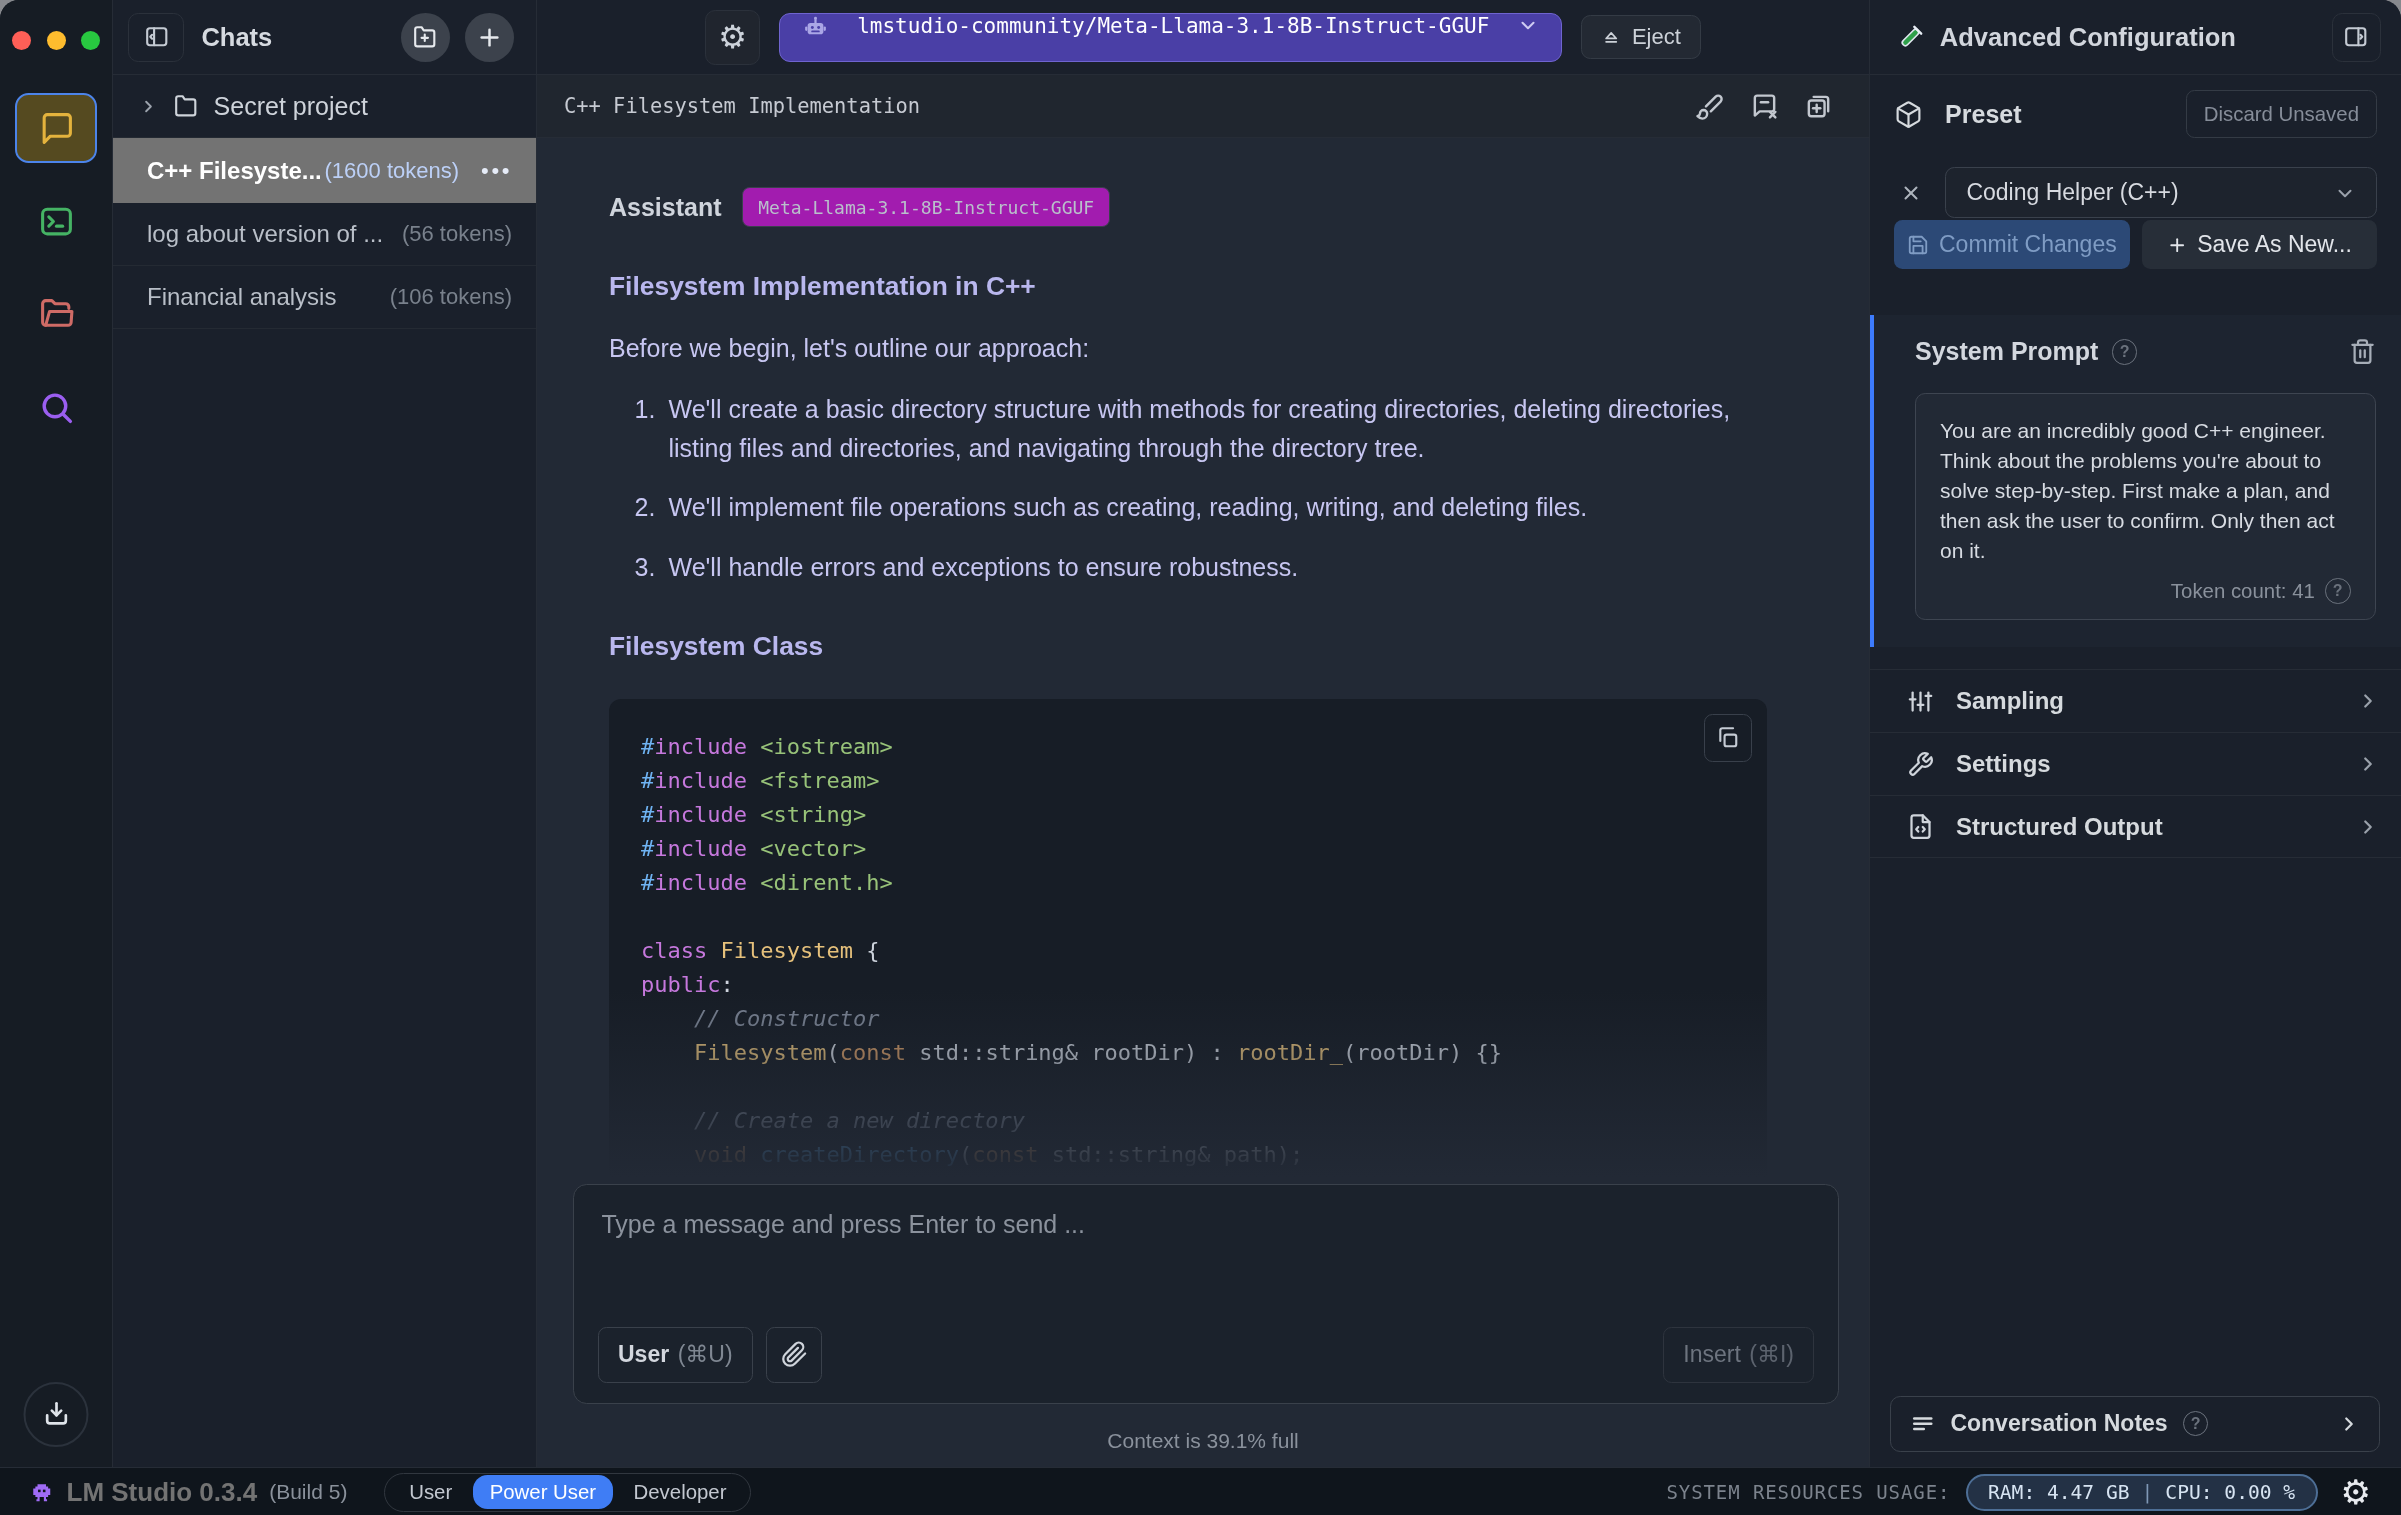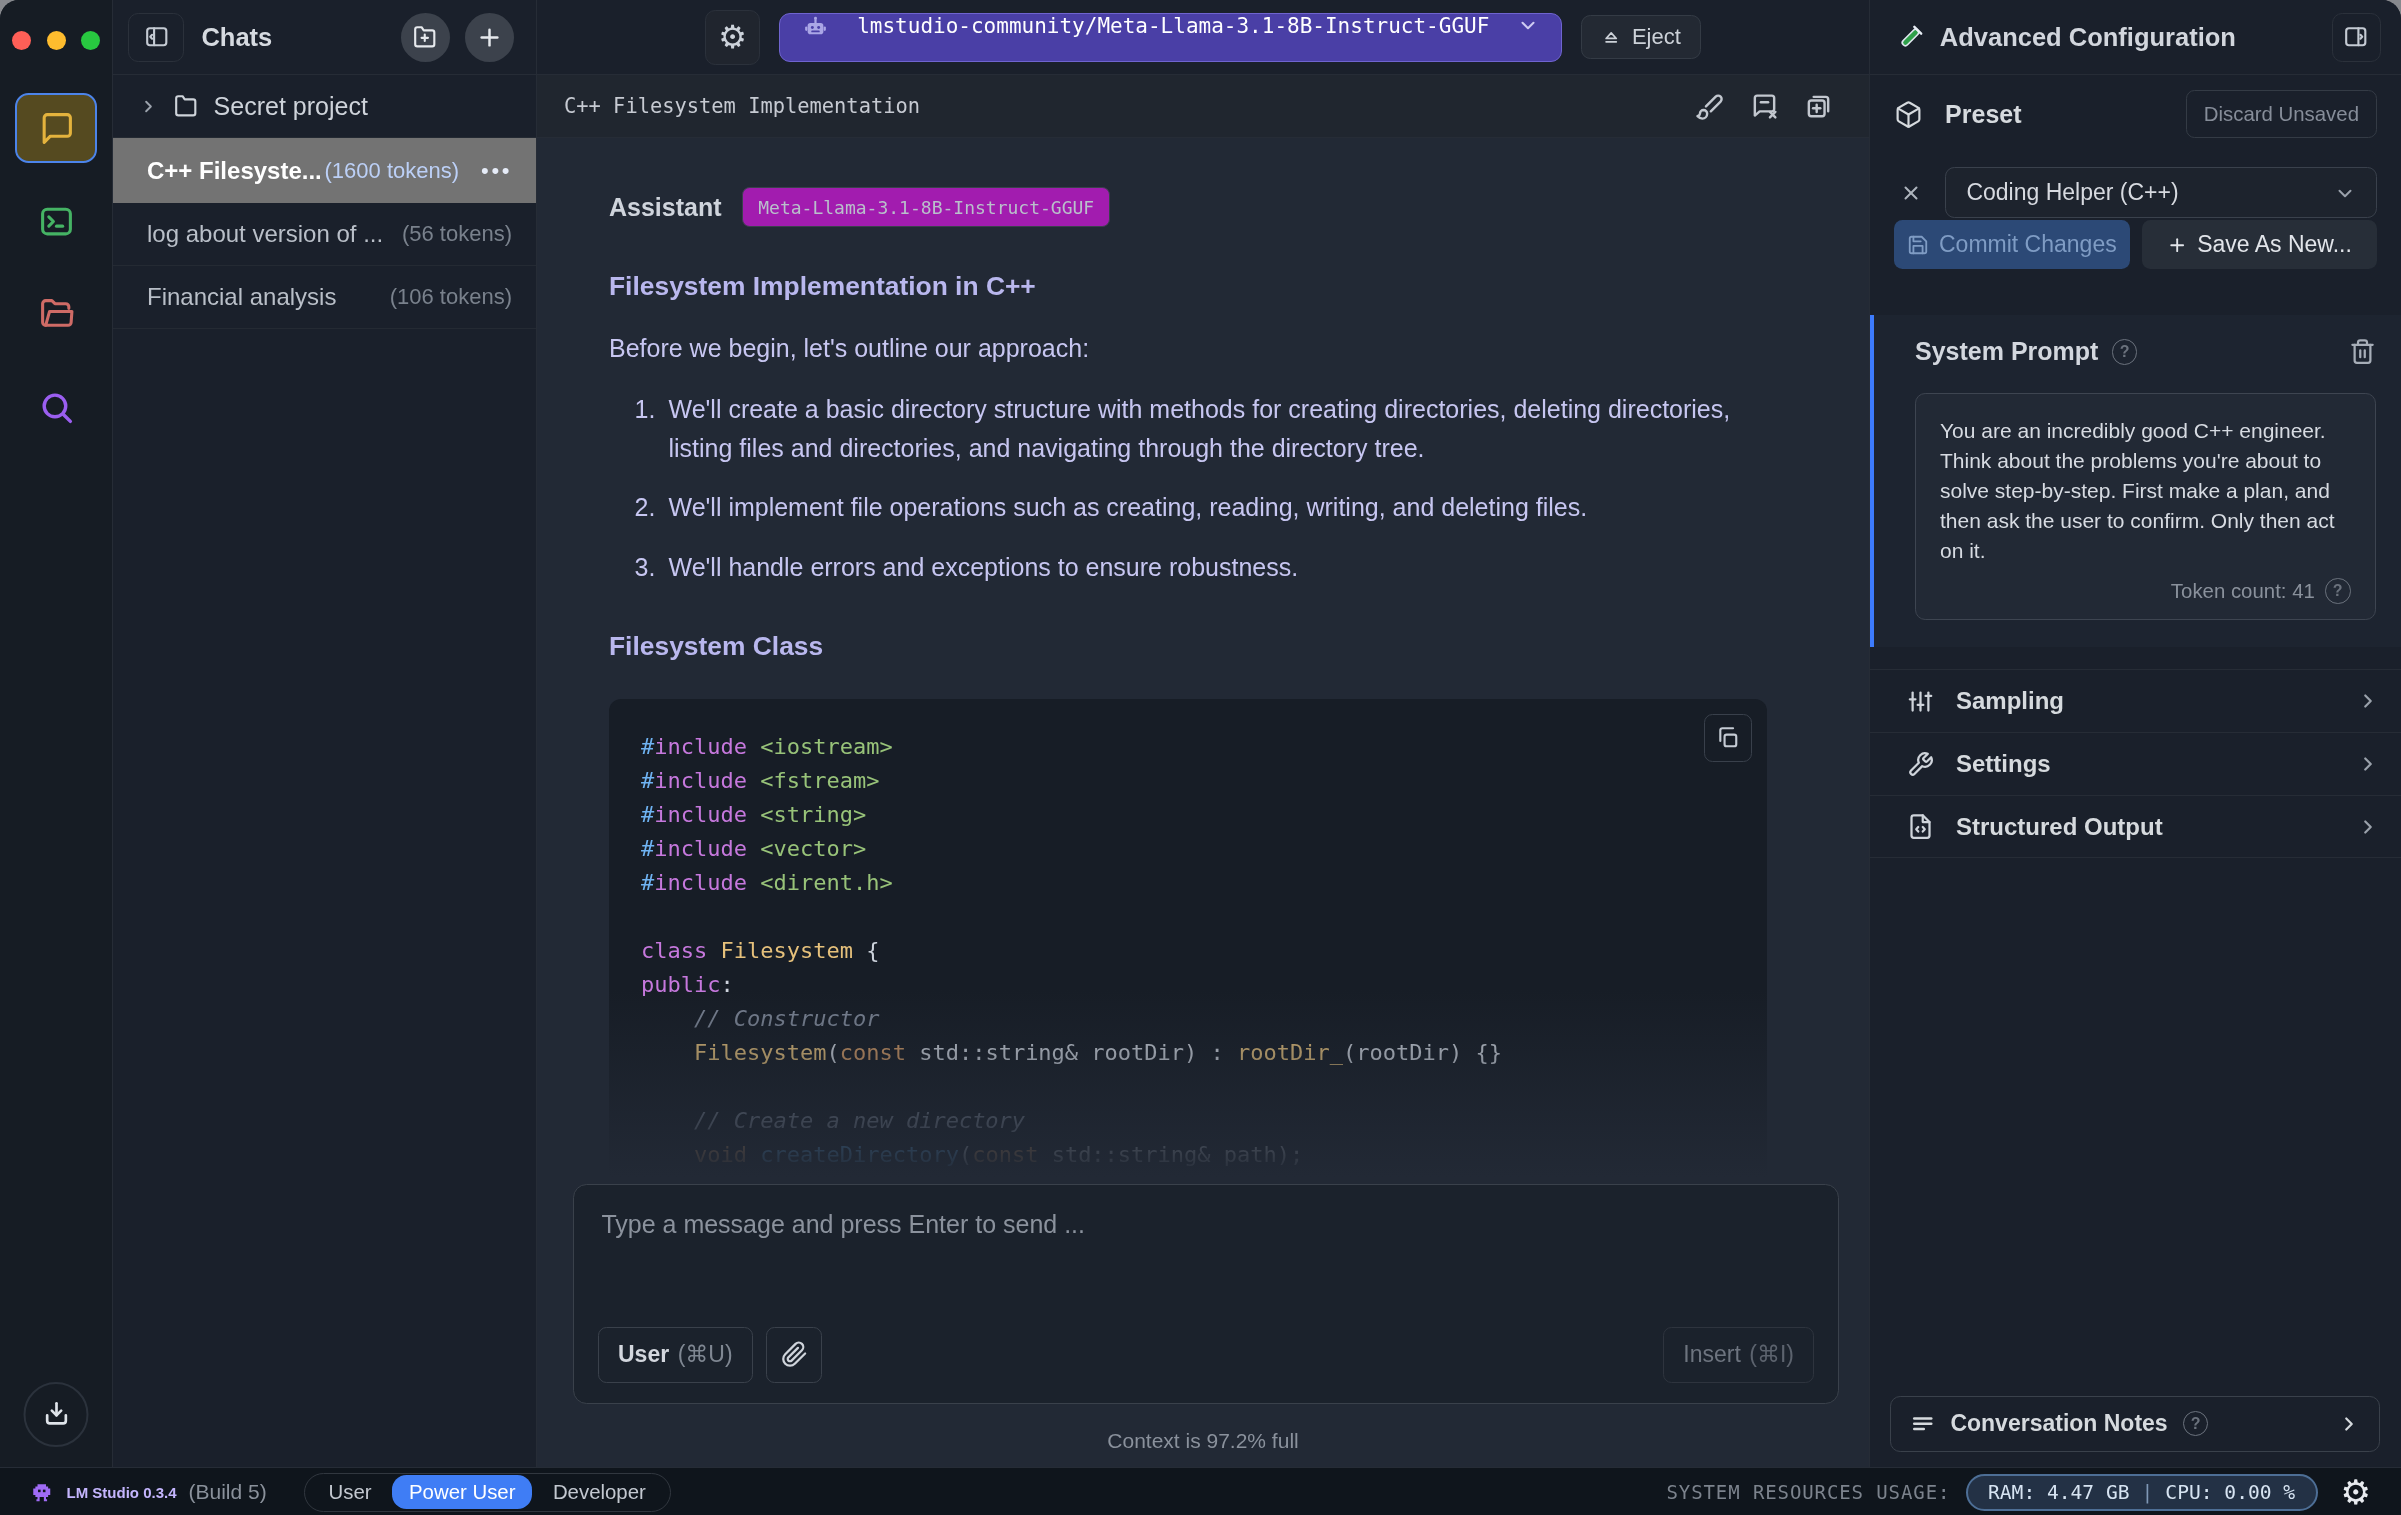--- a/index.html
+++ b/index.html
@@ -160,21 +160,21 @@
   .cfg-spacer { flex:1; }
   .notes-box { margin:0 21px 15.3px 19.6px; height:56px; border:1.7px solid #3a414b; border-radius:10.2px;
     display:flex; align-items:center; gap:15.3px; padding:0 19px; color:#d6dade; }
   .notes-box .lbl { font-size:23px; font-weight:600; }
   .notes-box .spacer { flex:1; }
 
   
   .statusbar { height:49px; flex:none; background:#0f151c; border-top:0.9px solid #262c36;
     display:flex; align-items:center; padding:0 24px 0 29px; }
   .app-id { display:flex; align-items:center; gap:12px; }
-  .app-name { font-size:15px; font-weight:700; color:#c4b5fd; }
+  .app-name { font-size:26px; font-weight:700; color:#737373; }
   .app-build { font-size:21px; color:#8a919b; }
   .modes { margin-left:37px; height:39px; border:0.9px solid #31373f; border-radius:19.6px;
     display:flex; align-items:center; padding:0 6.8px; gap:3.4px; }
   .mode { font-size:20.4px; color:#c3c8d0; padding:5.1px 17px; border-radius:14.5px; }
   .mode.active { background:#3f7df5; color:#ffffff; }
   .sb-spacer { flex:1; }
   .res-label { font-family:"DejaVu Sans Mono", monospace; font-size:19px; color:#7c838d;
     letter-spacing:0.9px; }
   .res-pill { margin-left:15.3px; height:37px; border:2.1px solid #4d6e95; border-radius:19px;
     background:#233145; display:flex; align-items:center; padding:0 20.4px; gap:12px;
@@ -434,21 +434,21 @@
               </span>
             </button>
             <span class="spacer"></span>
             <button class="insert-btn">
               <span class="r1">Insert</span>
               <span class="r2">(⌘I)</span>
             </button>
           </div>
         </div>
 
-        <div class="context-line">Context is 97.2% full</div>
+        <div class="context-line">Context is 39.1% full</div>
       </div>
     </main>
 
     <aside class="config">
       <div class="cfg-head">
         <span>
           <svg width="29" height="29" viewBox="0 0 24 24">
               <g transform="rotate(45 12 12)">
                 <rect x="9.5" y="3.5" width="5" height="17" rx="2.5" fill="#2fa04a" stroke="#dfe6ee" stroke-width="1.4"></rect>
                 <line x1="8" y1="3.5" x2="16" y2="3.5" stroke="#e8eef5" stroke-width="2" stroke-linecap="round"></line>

